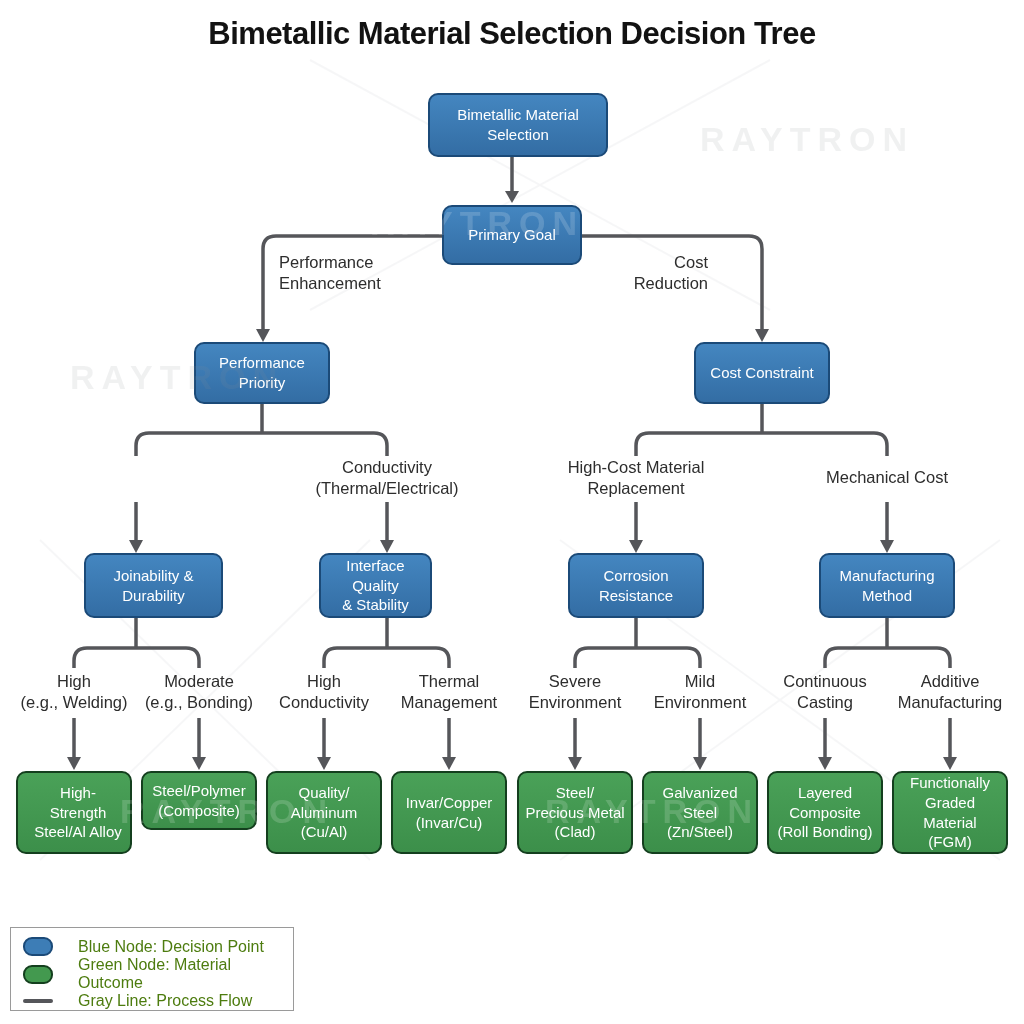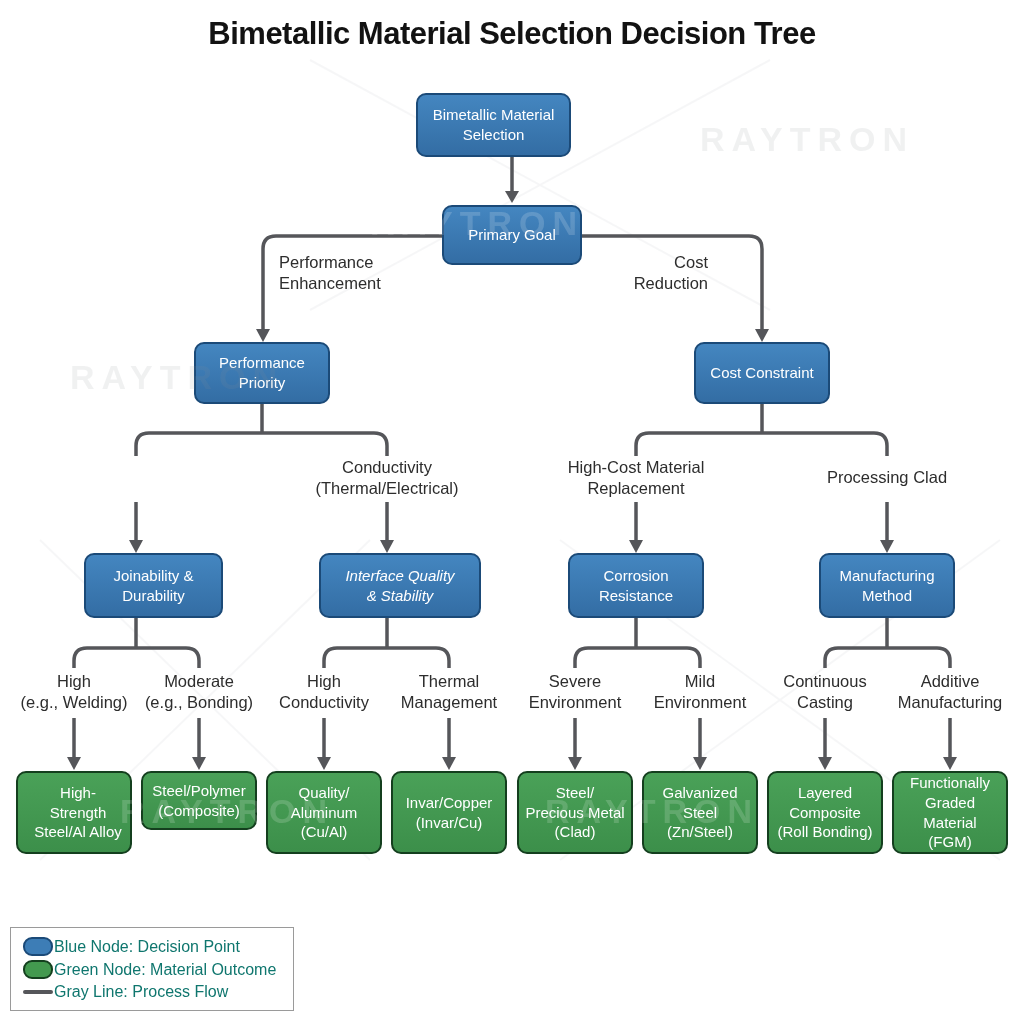--- a/index.html
+++ b/index.html
@@ -25,21 +25,21 @@
     text-align:center;color:#2d2d2d;font-size:16.5px;line-height:1.3;
     white-space:pre-line;z-index:2;
   }
   .edge-label.align-left{justify-content:flex-start;text-align:left;}
   .edge-label.align-right{justify-content:flex-end;text-align:right;}
   .legend{
     position:absolute;left:10px;top:927px;width:284px;height:84px;
     border:1.5px solid #9a9a9a;background:#fff;box-sizing:border-box;
     padding:9px 12px;display:flex;flex-direction:column;justify-content:space-between;z-index:2;
   }
-  .legend-row{display:flex;align-items:center;gap:1px;font-size:16px;color:#0f766e;}
+  .legend-row{display:flex;align-items:center;gap:25px;font-size:16px;color:#4d7c0f;}
   .sw{width:30px;height:19px;border-radius:9px;box-sizing:border-box;flex:0 0 auto;}
   .sw.blue{background:#3d7db6;border:2px solid #1b4a78;}
   .sw.green{background:#43994f;border:2px solid #143f1e;}
   .sw.line{height:4px;background:#55565a;border-radius:2px;}
   .watermark{
     position:absolute;font-weight:bold;letter-spacing:7px;color:#8a8f96;
     opacity:0.12;font-size:34px;z-index:3;pointer-events:none;white-space:nowrap;text-align:right;
   }
   .watermark.light{color:#ffffff;opacity:0.16;}
 </style>
@@ -100,29 +100,29 @@
       <polygon points="192,757 206,757 199,770"></polygon>
       <polygon points="317,757 331,757 324,770"></polygon>
       <polygon points="442,757 456,757 449,770"></polygon>
       <polygon points="568,757 582,757 575,770"></polygon>
       <polygon points="693,757 707,757 700,770"></polygon>
       <polygon points="818,757 832,757 825,770"></polygon>
       <polygon points="943,757 957,757 950,770"></polygon>
     </g>
   </svg>
 
-  <div class="node blue" style="left:416px;top:93px;width:155px;height:64px;">Bimetallic Material
+  <div class="node blue" style="left:428px;top:93px;width:180px;height:64px;">Bimetallic Material
 Selection</div>
   <div class="node blue" style="left:442px;top:205px;width:140px;height:60px;">Primary Goal</div>
   <div class="node blue" style="left:194px;top:342px;width:136px;height:62px;">Performance
 Priority</div>
   <div class="node blue" style="left:694px;top:342px;width:136px;height:62px;">Cost Constraint</div>
   <div class="node blue" style="left:84px;top:553px;width:139px;height:65px;">Joinability &amp;
 Durability</div>
-  <div class="node blue" style="left:319px;top:553px;width:162px;height:65px;font-style:italic;">Interface Quality
+  <div class="node blue" style="left:319px;top:553px;width:113px;height:65px;">Interface Quality
 &amp; Stability</div>
   <div class="node blue" style="left:568px;top:553px;width:136px;height:65px;">Corrosion
 Resistance</div>
   <div class="node blue" style="left:819px;top:553px;width:136px;height:65px;">Manufacturing
 Method</div>
 
   <div class="node green" style="left:16px;top:771px;width:116px;height:83px;padding-left:14px;">High-Strength
 Steel/Al Alloy</div>
   <div class="node green" style="left:141px;top:771px;width:116px;height:59px;">Steel/Polymer
 (Composite)</div>
@@ -145,21 +145,21 @@
 Material (FGM)</div>
 
   <div class="edge-label align-left" style="left:279px;top:250px;width:190px;height:46px;">Performance
 Enhancement</div>
   <div class="edge-label align-right" style="left:518px;top:250px;width:190px;height:46px;">Cost
 Reduction</div>
   <div class="edge-label" style="left:277px;top:454px;width:220px;height:48px;">Conductivity
 (Thermal/Electrical)</div>
   <div class="edge-label" style="left:526px;top:454px;width:220px;height:48px;">High-Cost Material
 Replacement</div>
-  <div class="edge-label" style="left:787px;top:454px;width:200px;height:48px;">Processing Clad</div>
+  <div class="edge-label" style="left:787px;top:454px;width:200px;height:48px;">Mechanical Cost</div>
   <div class="edge-label" style="left:12px;top:666px;width:124px;height:52px;">High
 (e.g., Welding)</div>
   <div class="edge-label" style="left:137px;top:666px;width:124px;height:52px;">Moderate
 (e.g., Bonding)</div>
   <div class="edge-label" style="left:262px;top:666px;width:124px;height:52px;">High
 Conductivity</div>
   <div class="edge-label" style="left:387px;top:666px;width:124px;height:52px;">Thermal
 Management</div>
   <div class="edge-label" style="left:513px;top:666px;width:124px;height:52px;">Severe
 Environment</div>

